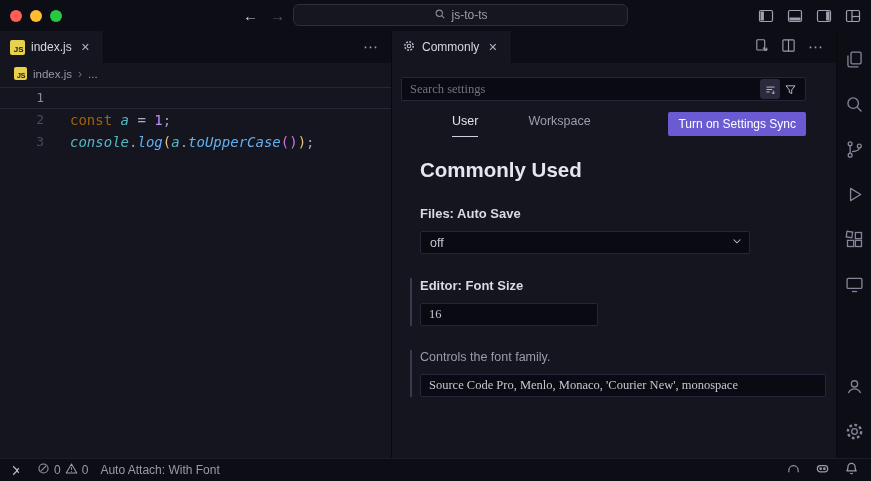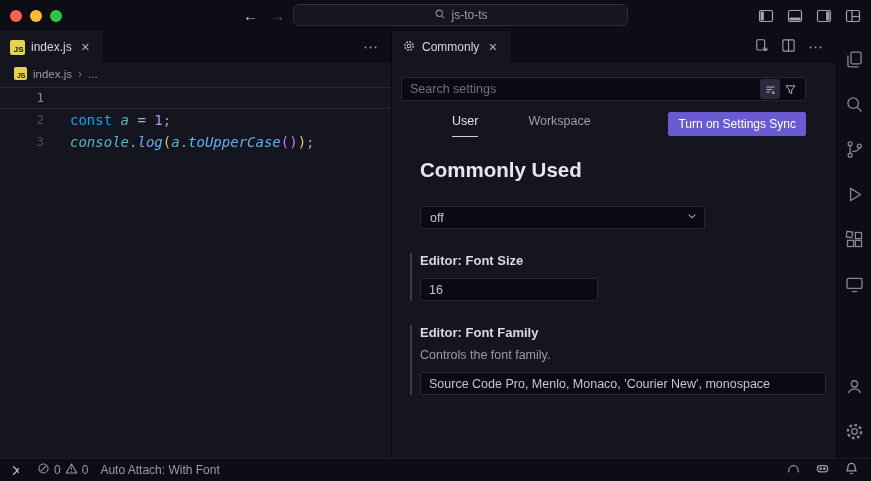--- a/index.html
+++ b/index.html
@@ -69,39 +69,39 @@
   }
   .crumb-sep { color: #6a6a7a; font-size: 12px; }
 
   
   .code { flex: 1 1 auto; padding-top: 3px; font-family: "DejaVu Sans Mono", monospace; font-size: 14px; }
   .code-row { display: flex; height: 22px; line-height: 22px; white-space: pre; }
   .code-row.current { box-shadow: inset 0 1px 0 #262634, inset 0 -1px 0 #262634; }
   .ln { width: 44px; text-align: right; color: #4a4a5e; flex: 0 0 44px; margin-right: 26px; font-size: 13px; }
   .current .ln { color: #8a8a9e; }
   .src { color: #a9b1c6; }
-  .tk-kw   { color: #0ea5e9; }
+  .tk-kw   { color: #a16207; }
   .tk-var  { color: #56b6c2; font-style: italic; }
   .tk-fn   { color: #61afef; font-style: italic; }
   .tk-num  { color: #bd93f9; }
   .tk-op   { color: #a9b1c6; }
   .tk-punc { color: #9aa0b5; }
   .tk-py   { color: #e5c07b; }
   .tk-pp   { color: #c678dd; }
 
   
   .settings-panel { flex: 1 1 auto; overflow: hidden; padding-top: 14px; }
   .search-settings {
     margin: 0 30px 0 9px; height: 24px;
     background: #0a0a12; border: 1px solid #26263a; border-radius: 2px;
     display: flex; align-items: center; padding: 0 5px 0 8px;
   }
   .search-settings input {
     flex: 1; background: transparent; border: none; outline: none;
-    color: #c9c9d4; font-size: 12.5px; font-family: Liberation Sans, sans-serif;
+    color: #c9c9d4; font-size: 12.5px; font-family: Liberation Serif, serif;
   }
   .search-settings input::placeholder { color: #72727f; }
   .search-box-btn { display: flex; align-items: center; justify-content: center; width: 20px; height: 20px; border-radius: 3px; }
   .search-box-btn.boxed { background: #2a2a3c; }
 
   .settings-tabs-row {
     margin: 11px 30px 0 28px; display: flex; align-items: center; height: 27px;
   }
   .settings-tab { font-size: 12.5px; color: #9d9dac; padding: 0 0 8px 0; margin-right: 18px; border-bottom: 1px solid transparent; margin-left: 32px; }
   .settings-tab.active { color: #e2e2ec; border-bottom-color: #d0d0dd; }
@@ -113,29 +113,29 @@
 
   .settings-heading { margin: 19px 30px 0 28px; font-size: 20.5px; font-weight: 700; color: #e6e6f0; }
 
   .setting-block { margin: 24px 30px 0 18px; padding-left: 8px; border-left: 2px solid transparent; }
   .setting-block.modified { border-left-color: #38384e; }
   .setting-title { font-size: 13px; font-weight: 700; color: #dadae4; }
   .setting-desc { margin-top: 8px; font-size: 12.5px; color: #9a9aaa; }
   .setting-desc a { color: var(--link, #4ba3f5); text-decoration: none; }
 
   .select-box {
-    margin-top: 10px; width: 285px; height: 23px;
+    margin-top: 10px; width: 330px; height: 23px;
     background: #0a0a12; border: 1px solid #26263a; border-radius: 2px;
     display: flex; align-items: center; justify-content: space-between;
     padding: 0 6px 0 9px; font-size: 12.5px; color: #c6c6d2;
   }
   .text-input {
     margin-top: 10px; height: 23px; display: block;
     background: #0a0a12; border: 1px solid #26263a; border-radius: 2px;
-    color: #c6c6d2; font-size: 12.5px; padding: 0 8px; font-family: Liberation Sans, sans-serif;
+    color: #c6c6d2; font-size: 12.5px; padding: 0 8px; font-family: Liberation Serif, serif;
     outline: none;
   }
   .input-fontsize { width: 178px; }
   .input-fontfamily { width: 406px; }
 
   
   .activitybar {
     width: 35px; flex: 0 0 35px; background: #0d0d15; border-left: 1px solid #08080e;
     display: flex; flex-direction: column; align-items: center; padding: 6px 0 4px 0;
   }
@@ -284,37 +284,37 @@
 
         <div class="settings-tabs-row">
           <span class="settings-tab active">User</span>
           <span class="settings-tab">Workspace</span>
           <button class="sync-btn">Turn on Settings Sync</button>
         </div>
 
         <div class="settings-heading">Commonly Used</div>
 
         <div class="setting-block">
+          <div class="setting-title">Files: Auto Save</div>
           <div class="select-box">
             <span>off</span>
             <span>
               <svg width="12" height="12" viewBox="0 0 16 16">
                   <path d="M3.5 6 L8 10.5 L12.5 6" fill="none" stroke="#b8b8c8" stroke-width="1.4"></path>
                 </svg>
             </span>
           </div>
         </div>
 
         <div class="setting-block modified">
           <div class="setting-title">Editor: Font Size</div>
           <input class="text-input input-fontsize" type="text" value="16" style="">
         </div>
 
         <div class="setting-block modified">
-          <div class="setting-title">Editor: Font Family</div>
           <div class="setting-desc">Controls the font family.</div>
           <input class="text-input input-fontfamily" type="text" value="Source Code Pro, Menlo, Monaco, 'Courier New', monospace" style="">
         </div>
       </div>
     </div>
 
     <div class="activitybar">
       <div class="ab-item">
         <span>
           <svg width="21" height="21" viewBox="0 0 24 24">

